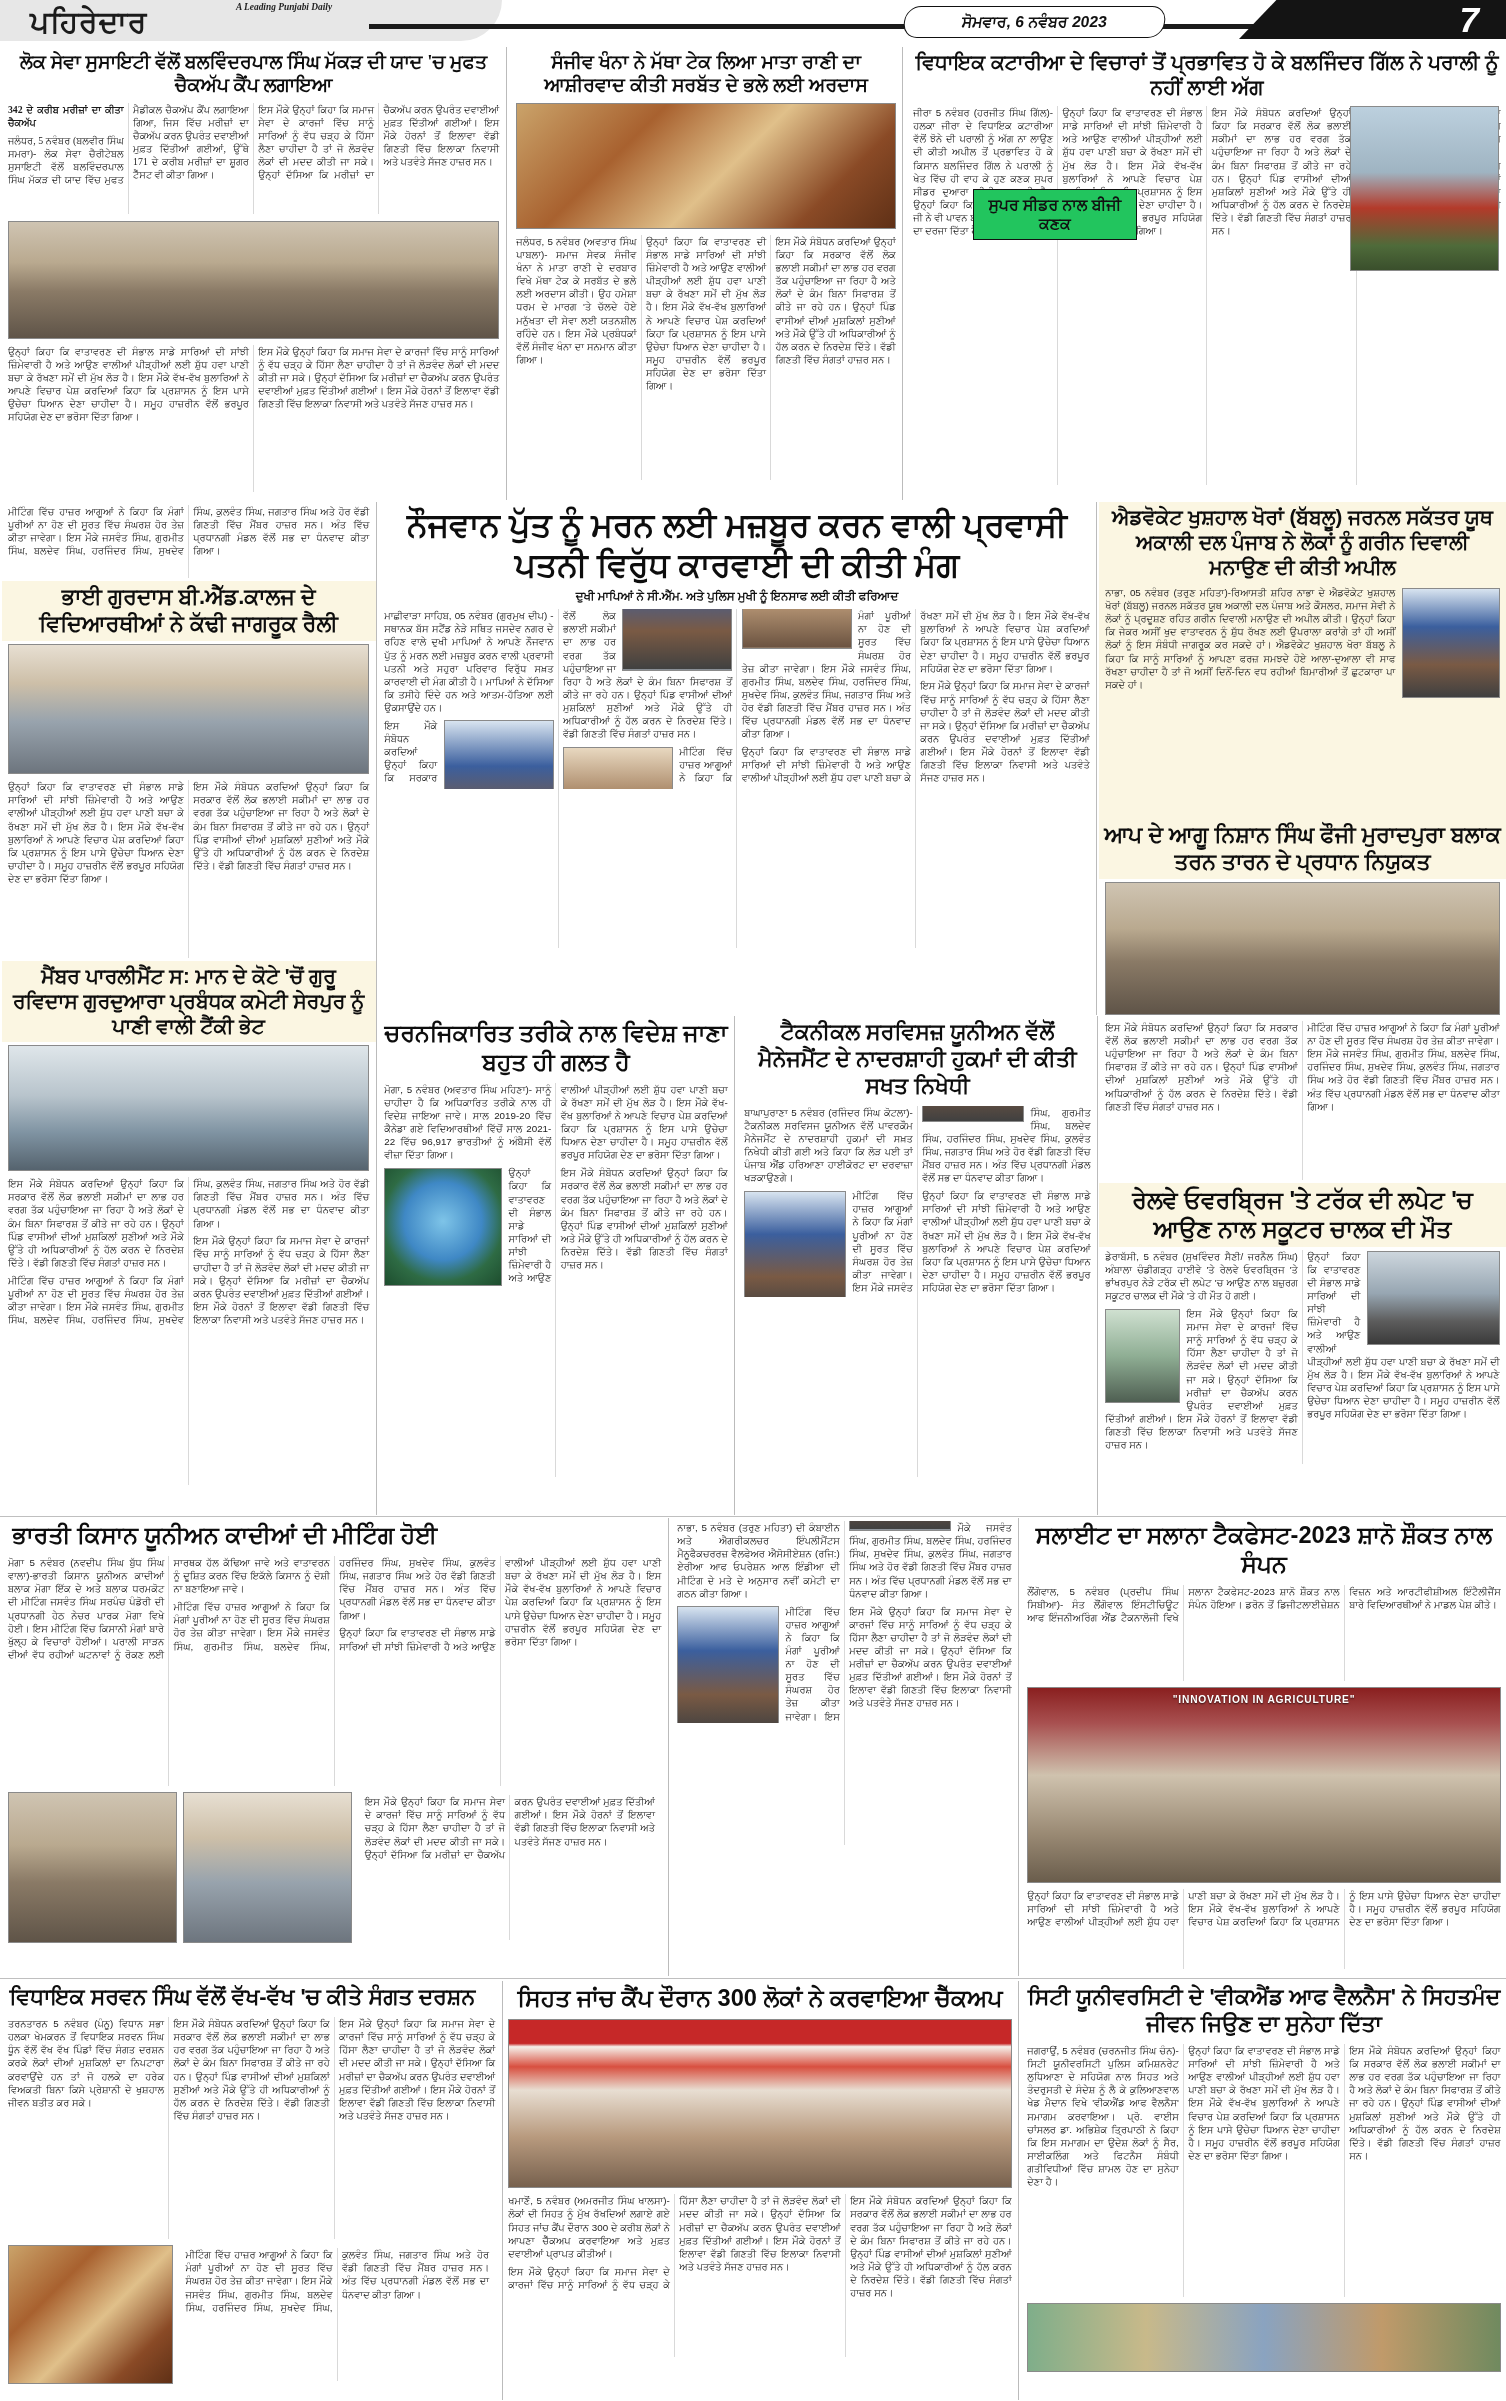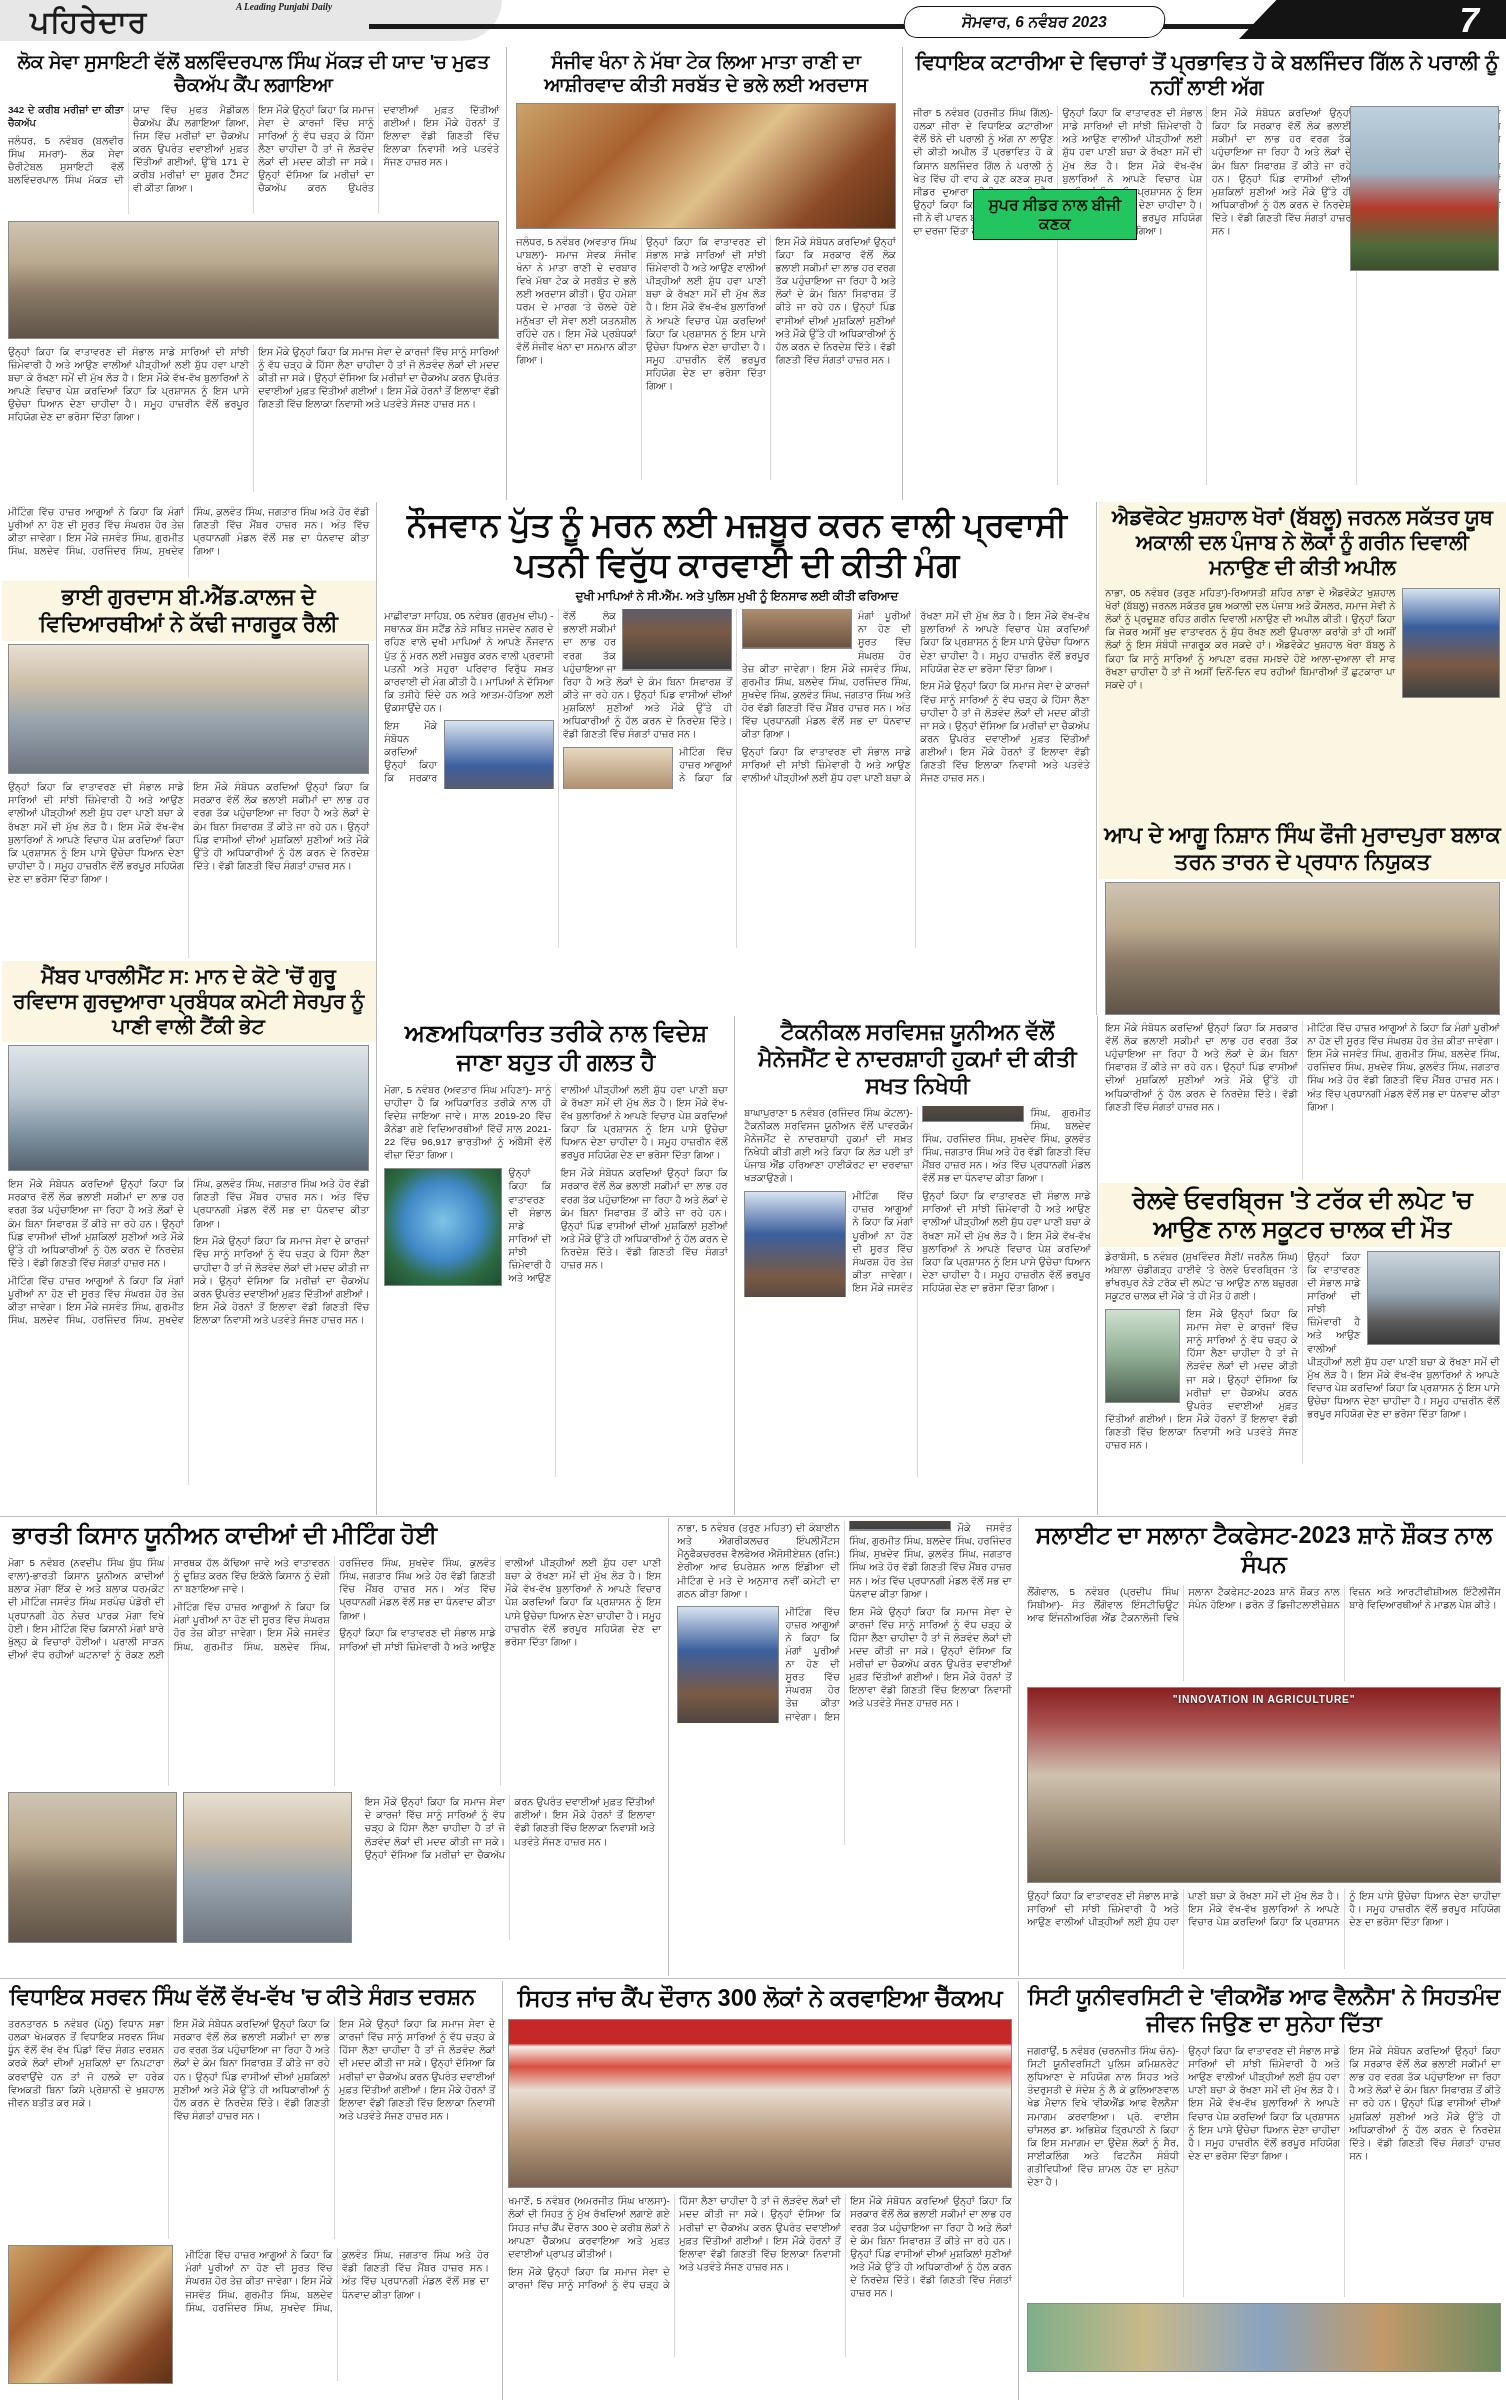--- a/index.html
+++ b/index.html
@@ -65,21 +65,21 @@
       <div id="logo-tagline">A Leading Punjabi Daily</div>
       <div id="logo-text">ਪਹਿਰੇਦਾਰ</div>
     </div>
     <div id="header-bar"></div>
     <div id="date-pill">ਸੋਮਵਾਰ, 6 ਨਵੰਬਰ 2023</div>
     <div id="page-num-block">
       <span id="page-num">7</span>
     </div>
   </div>
 
-  <div class="block" style="left:1.6px;top:47px;width:505px;height:453px;border-right:0.8px solid #bbb;">
+  <div class="block" style="left:1.6px;top:47px;width:505px;height:453px;border-right:0.8px solid #bbb;font-family:Liberation Serif, serif;">
     <h2 class="hl hl-24">ਲੋਕ ਸੇਵਾ ਸੁਸਾਇਟੀ ਵੱਲੋਂ ਬਲਵਿੰਦਰਪਾਲ ਸਿੰਘ ਮੱਕੜ ਦੀ ਯਾਦ 'ਚ ਮੁਫਤ ਚੈਕਅੱਪ ਕੈਂਪ ਲਗਾਇਆ</h2>
     <div class="body-txt c4" style="height:118px;">
       <p><b>342 ਦੇ ਕਰੀਬ ਮਰੀਜ਼ਾਂ ਦਾ ਕੀਤਾ ਚੈਕਅੱਪ</b></p>
       <p>ਜਲੰਧਰ, 5 ਨਵੰਬਰ (ਬਲਵੀਰ ਸਿੰਘ ਸਮਰਾ)- ਲੋਕ ਸੇਵਾ ਚੈਰੀਟੇਬਲ ਸੁਸਾਇਟੀ ਵੱਲੋਂ ਬਲਵਿੰਦਰਪਾਲ ਸਿੰਘ ਮੱਕੜ ਦੀ ਯਾਦ ਵਿੱਚ ਮੁਫਤ ਮੈਡੀਕਲ ਚੈਕਅੱਪ ਕੈਂਪ ਲਗਾਇਆ ਗਿਆ, ਜਿਸ ਵਿੱਚ ਮਰੀਜ਼ਾਂ ਦਾ ਚੈਕਅੱਪ ਕਰਨ ਉਪਰੰਤ ਦਵਾਈਆਂ ਮੁਫ਼ਤ ਦਿੱਤੀਆਂ ਗਈਆਂ, ਉੱਥੇ 171 ਦੇ ਕਰੀਬ ਮਰੀਜ਼ਾਂ ਦਾ ਸ਼ੂਗਰ ਟੈੱਸਟ ਵੀ ਕੀਤਾ ਗਿਆ।</p>
       <p>ਇਸ ਮੌਕੇ ਉਨ੍ਹਾਂ ਕਿਹਾ ਕਿ ਸਮਾਜ ਸੇਵਾ ਦੇ ਕਾਰਜਾਂ ਵਿੱਚ ਸਾਨੂੰ ਸਾਰਿਆਂ ਨੂੰ ਵੱਧ ਚੜ੍ਹ ਕੇ ਹਿੱਸਾ ਲੈਣਾ ਚਾਹੀਦਾ ਹੈ ਤਾਂ ਜੋ ਲੋੜਵੰਦ ਲੋਕਾਂ ਦੀ ਮਦਦ ਕੀਤੀ ਜਾ ਸਕੇ। ਉਨ੍ਹਾਂ ਦੱਸਿਆ ਕਿ ਮਰੀਜ਼ਾਂ ਦਾ ਚੈਕਅੱਪ ਕਰਨ ਉਪਰੰਤ ਦਵਾਈਆਂ ਮੁਫ਼ਤ ਦਿੱਤੀਆਂ ਗਈਆਂ। ਇਸ ਮੌਕੇ ਹੋਰਨਾਂ ਤੋਂ ਇਲਾਵਾ ਵੱਡੀ ਗਿਣਤੀ ਵਿੱਚ ਇਲਾਕਾ ਨਿਵਾਸੀ ਅਤੇ ਪਤਵੰਤੇ ਸੱਜਣ ਹਾਜ਼ਰ ਸਨ।</p>
     </div>
     <div class="photo ph-group" style="margin:3.1px 6.3px;height:118px;"></div>
     <div class="body-txt c2" style="height:153px;">
       <p>ਉਨ੍ਹਾਂ ਕਿਹਾ ਕਿ ਵਾਤਾਵਰਣ ਦੀ ਸੰਭਾਲ ਸਾਡੇ ਸਾਰਿਆਂ ਦੀ ਸਾਂਝੀ ਜ਼ਿੰਮੇਵਾਰੀ ਹੈ ਅਤੇ ਆਉਣ ਵਾਲੀਆਂ ਪੀੜ੍ਹੀਆਂ ਲਈ ਸ਼ੁੱਧ ਹਵਾ ਪਾਣੀ ਬਚਾ ਕੇ ਰੱਖਣਾ ਸਮੇਂ ਦੀ ਮੁੱਖ ਲੋੜ ਹੈ। ਇਸ ਮੌਕੇ ਵੱਖ-ਵੱਖ ਬੁਲਾਰਿਆਂ ਨੇ ਆਪਣੇ ਵਿਚਾਰ ਪੇਸ਼ ਕਰਦਿਆਂ ਕਿਹਾ ਕਿ ਪ੍ਰਸ਼ਾਸਨ ਨੂੰ ਇਸ ਪਾਸੇ ਉਚੇਚਾ ਧਿਆਨ ਦੇਣਾ ਚਾਹੀਦਾ ਹੈ। ਸਮੂਹ ਹਾਜ਼ਰੀਨ ਵੱਲੋਂ ਭਰਪੂਰ ਸਹਿਯੋਗ ਦੇਣ ਦਾ ਭਰੋਸਾ ਦਿੱਤਾ ਗਿਆ।</p>
       <p>ਇਸ ਮੌਕੇ ਉਨ੍ਹਾਂ ਕਿਹਾ ਕਿ ਸਮਾਜ ਸੇਵਾ ਦੇ ਕਾਰਜਾਂ ਵਿੱਚ ਸਾਨੂੰ ਸਾਰਿਆਂ ਨੂੰ ਵੱਧ ਚੜ੍ਹ ਕੇ ਹਿੱਸਾ ਲੈਣਾ ਚਾਹੀਦਾ ਹੈ ਤਾਂ ਜੋ ਲੋੜਵੰਦ ਲੋਕਾਂ ਦੀ ਮਦਦ ਕੀਤੀ ਜਾ ਸਕੇ। ਉਨ੍ਹਾਂ ਦੱਸਿਆ ਕਿ ਮਰੀਜ਼ਾਂ ਦਾ ਚੈਕਅੱਪ ਕਰਨ ਉਪਰੰਤ ਦਵਾਈਆਂ ਮੁਫ਼ਤ ਦਿੱਤੀਆਂ ਗਈਆਂ। ਇਸ ਮੌਕੇ ਹੋਰਨਾਂ ਤੋਂ ਇਲਾਵਾ ਵੱਡੀ ਗਿਣਤੀ ਵਿੱਚ ਇਲਾਕਾ ਨਿਵਾਸੀ ਅਤੇ ਪਤਵੰਤੇ ਸੱਜਣ ਹਾਜ਼ਰ ਸਨ।</p>
@@ -137,21 +137,21 @@
       <div class="photo ph-portrait float-r" style="width:110px;height:130px;"></div>
       <p>ਇਸ ਮੌਕੇ ਸੰਬੋਧਨ ਕਰਦਿਆਂ ਉਨ੍ਹਾਂ ਕਿਹਾ ਕਿ ਸਰਕਾਰ ਵੱਲੋਂ ਲੋਕ ਭਲਾਈ ਸਕੀਮਾਂ ਦਾ ਲਾਭ ਹਰ ਵਰਗ ਤੱਕ ਪਹੁੰਚਾਇਆ ਜਾ ਰਿਹਾ ਹੈ ਅਤੇ ਲੋਕਾਂ ਦੇ ਕੰਮ ਬਿਨਾ ਸਿਫਾਰਸ਼ ਤੋਂ ਕੀਤੇ ਜਾ ਰਹੇ ਹਨ। ਉਨ੍ਹਾਂ ਪਿੰਡ ਵਾਸੀਆਂ ਦੀਆਂ ਮੁਸ਼ਕਿਲਾਂ ਸੁਣੀਆਂ ਅਤੇ ਮੌਕੇ ਉੱਤੇ ਹੀ ਅਧਿਕਾਰੀਆਂ ਨੂੰ ਹੱਲ ਕਰਨ ਦੇ ਨਿਰਦੇਸ਼ ਦਿੱਤੇ। ਵੱਡੀ ਗਿਣਤੀ ਵਿੱਚ ਸੰਗਤਾਂ ਹਾਜ਼ਰ ਸਨ।</p>
       <div class="photo ph-family float-l" style="width:110px;height:82px;"></div>
       <p>ਮੀਟਿੰਗ ਵਿੱਚ ਹਾਜ਼ਰ ਆਗੂਆਂ ਨੇ ਕਿਹਾ ਕਿ ਮੰਗਾਂ ਪੂਰੀਆਂ ਨਾ ਹੋਣ ਦੀ ਸੂਰਤ ਵਿੱਚ ਸੰਘਰਸ਼ ਹੋਰ ਤੇਜ਼ ਕੀਤਾ ਜਾਵੇਗਾ। ਇਸ ਮੌਕੇ ਜਸਵੰਤ ਸਿੰਘ, ਗੁਰਮੀਤ ਸਿੰਘ, ਬਲਦੇਵ ਸਿੰਘ, ਹਰਜਿੰਦਰ ਸਿੰਘ, ਸੁਖਦੇਵ ਸਿੰਘ, ਕੁਲਵੰਤ ਸਿੰਘ, ਜਗਤਾਰ ਸਿੰਘ ਅਤੇ ਹੋਰ ਵੱਡੀ ਗਿਣਤੀ ਵਿੱਚ ਮੈਂਬਰ ਹਾਜ਼ਰ ਸਨ। ਅੰਤ ਵਿੱਚ ਪ੍ਰਧਾਨਗੀ ਮੰਡਲ ਵੱਲੋਂ ਸਭ ਦਾ ਧੰਨਵਾਦ ਕੀਤਾ ਗਿਆ।</p>
       <p>ਉਨ੍ਹਾਂ ਕਿਹਾ ਕਿ ਵਾਤਾਵਰਣ ਦੀ ਸੰਭਾਲ ਸਾਡੇ ਸਾਰਿਆਂ ਦੀ ਸਾਂਝੀ ਜ਼ਿੰਮੇਵਾਰੀ ਹੈ ਅਤੇ ਆਉਣ ਵਾਲੀਆਂ ਪੀੜ੍ਹੀਆਂ ਲਈ ਸ਼ੁੱਧ ਹਵਾ ਪਾਣੀ ਬਚਾ ਕੇ ਰੱਖਣਾ ਸਮੇਂ ਦੀ ਮੁੱਖ ਲੋੜ ਹੈ। ਇਸ ਮੌਕੇ ਵੱਖ-ਵੱਖ ਬੁਲਾਰਿਆਂ ਨੇ ਆਪਣੇ ਵਿਚਾਰ ਪੇਸ਼ ਕਰਦਿਆਂ ਕਿਹਾ ਕਿ ਪ੍ਰਸ਼ਾਸਨ ਨੂੰ ਇਸ ਪਾਸੇ ਉਚੇਚਾ ਧਿਆਨ ਦੇਣਾ ਚਾਹੀਦਾ ਹੈ। ਸਮੂਹ ਹਾਜ਼ਰੀਨ ਵੱਲੋਂ ਭਰਪੂਰ ਸਹਿਯੋਗ ਦੇਣ ਦਾ ਭਰੋਸਾ ਦਿੱਤਾ ਗਿਆ।</p>
       <p>ਇਸ ਮੌਕੇ ਉਨ੍ਹਾਂ ਕਿਹਾ ਕਿ ਸਮਾਜ ਸੇਵਾ ਦੇ ਕਾਰਜਾਂ ਵਿੱਚ ਸਾਨੂੰ ਸਾਰਿਆਂ ਨੂੰ ਵੱਧ ਚੜ੍ਹ ਕੇ ਹਿੱਸਾ ਲੈਣਾ ਚਾਹੀਦਾ ਹੈ ਤਾਂ ਜੋ ਲੋੜਵੰਦ ਲੋਕਾਂ ਦੀ ਮਦਦ ਕੀਤੀ ਜਾ ਸਕੇ। ਉਨ੍ਹਾਂ ਦੱਸਿਆ ਕਿ ਮਰੀਜ਼ਾਂ ਦਾ ਚੈਕਅੱਪ ਕਰਨ ਉਪਰੰਤ ਦਵਾਈਆਂ ਮੁਫ਼ਤ ਦਿੱਤੀਆਂ ਗਈਆਂ। ਇਸ ਮੌਕੇ ਹੋਰਨਾਂ ਤੋਂ ਇਲਾਵਾ ਵੱਡੀ ਗਿਣਤੀ ਵਿੱਚ ਇਲਾਕਾ ਨਿਵਾਸੀ ਅਤੇ ਪਤਵੰਤੇ ਸੱਜਣ ਹਾਜ਼ਰ ਸਨ।</p>
     </div>
   </div>
 
   <div class="block" style="left:378px;top:1016px;width:357px;height:499px;border-right:0.8px solid #bbb;">
-    <h2 class="hl hl-30">ਅਣਅਧਿਕਾਰਿਤ ਤਰੀਕੇ ਨਾਲ ਵਿਦੇਸ਼ ਜਾਣਾ ਬਹੁਤ ਹੀ ਗਲਤ ਹੈ</h2>
+    <h2 class="hl hl-30">ਚਰਨਜਿਕਾਰਿਤ ਤਰੀਕੇ ਨਾਲ ਵਿਦੇਸ਼ ਜਾਣਾ ਬਹੁਤ ਹੀ ਗਲਤ ਹੈ</h2>
     <div class="body-txt c2" style="height:400px;">
       <p>ਮੋਗਾ, 5 ਨਵੰਬਰ (ਅਵਤਾਰ ਸਿੰਘ ਮਹਿਣਾ)- ਸਾਨੂੰ ਚਾਹੀਦਾ ਹੈ ਕਿ ਅਧਿਕਾਰਿਤ ਤਰੀਕੇ ਨਾਲ ਹੀ ਵਿਦੇਸ਼ ਜਾਇਆ ਜਾਵੇ। ਸਾਲ 2019-20 ਵਿੱਚ ਕੈਨੇਡਾ ਗਏ ਵਿਦਿਆਰਥੀਆਂ ਵਿੱਚੋਂ ਸਾਲ 2021-22 ਵਿੱਚ 96,917 ਭਾਰਤੀਆਂ ਨੂੰ ਅੰਬੈਸੀ ਵੱਲੋਂ ਵੀਜ਼ਾ ਦਿੱਤਾ ਗਿਆ।</p>
       <div class="photo ph-globe float-l" style="width:118px;height:118px;"></div>
       <p>ਉਨ੍ਹਾਂ ਕਿਹਾ ਕਿ ਵਾਤਾਵਰਣ ਦੀ ਸੰਭਾਲ ਸਾਡੇ ਸਾਰਿਆਂ ਦੀ ਸਾਂਝੀ ਜ਼ਿੰਮੇਵਾਰੀ ਹੈ ਅਤੇ ਆਉਣ ਵਾਲੀਆਂ ਪੀੜ੍ਹੀਆਂ ਲਈ ਸ਼ੁੱਧ ਹਵਾ ਪਾਣੀ ਬਚਾ ਕੇ ਰੱਖਣਾ ਸਮੇਂ ਦੀ ਮੁੱਖ ਲੋੜ ਹੈ। ਇਸ ਮੌਕੇ ਵੱਖ-ਵੱਖ ਬੁਲਾਰਿਆਂ ਨੇ ਆਪਣੇ ਵਿਚਾਰ ਪੇਸ਼ ਕਰਦਿਆਂ ਕਿਹਾ ਕਿ ਪ੍ਰਸ਼ਾਸਨ ਨੂੰ ਇਸ ਪਾਸੇ ਉਚੇਚਾ ਧਿਆਨ ਦੇਣਾ ਚਾਹੀਦਾ ਹੈ। ਸਮੂਹ ਹਾਜ਼ਰੀਨ ਵੱਲੋਂ ਭਰਪੂਰ ਸਹਿਯੋਗ ਦੇਣ ਦਾ ਭਰੋਸਾ ਦਿੱਤਾ ਗਿਆ।</p>
       <p>ਇਸ ਮੌਕੇ ਸੰਬੋਧਨ ਕਰਦਿਆਂ ਉਨ੍ਹਾਂ ਕਿਹਾ ਕਿ ਸਰਕਾਰ ਵੱਲੋਂ ਲੋਕ ਭਲਾਈ ਸਕੀਮਾਂ ਦਾ ਲਾਭ ਹਰ ਵਰਗ ਤੱਕ ਪਹੁੰਚਾਇਆ ਜਾ ਰਿਹਾ ਹੈ ਅਤੇ ਲੋਕਾਂ ਦੇ ਕੰਮ ਬਿਨਾ ਸਿਫਾਰਸ਼ ਤੋਂ ਕੀਤੇ ਜਾ ਰਹੇ ਹਨ। ਉਨ੍ਹਾਂ ਪਿੰਡ ਵਾਸੀਆਂ ਦੀਆਂ ਮੁਸ਼ਕਿਲਾਂ ਸੁਣੀਆਂ ਅਤੇ ਮੌਕੇ ਉੱਤੇ ਹੀ ਅਧਿਕਾਰੀਆਂ ਨੂੰ ਹੱਲ ਕਰਨ ਦੇ ਨਿਰਦੇਸ਼ ਦਿੱਤੇ। ਵੱਡੀ ਗਿਣਤੀ ਵਿੱਚ ਸੰਗਤਾਂ ਹਾਜ਼ਰ ਸਨ।</p>
     </div>
   </div>
 
   <div class="block" style="left:738px;top:1016px;width:360px;height:499px;border-right:0.8px solid #bbb;">
     <h2 class="hl hl-28">ਟੈਕਨੀਕਲ ਸਰਵਿਸਜ਼ ਯੂਨੀਅਨ ਵੱਲੋਂ ਮੈਨੇਜਮੈਂਟ ਦੇ ਨਾਦਰਸ਼ਾਹੀ ਹੁਕਮਾਂ ਦੀ ਕੀਤੀ ਸਖਤ ਨਿਖੇਧੀ</h2>

